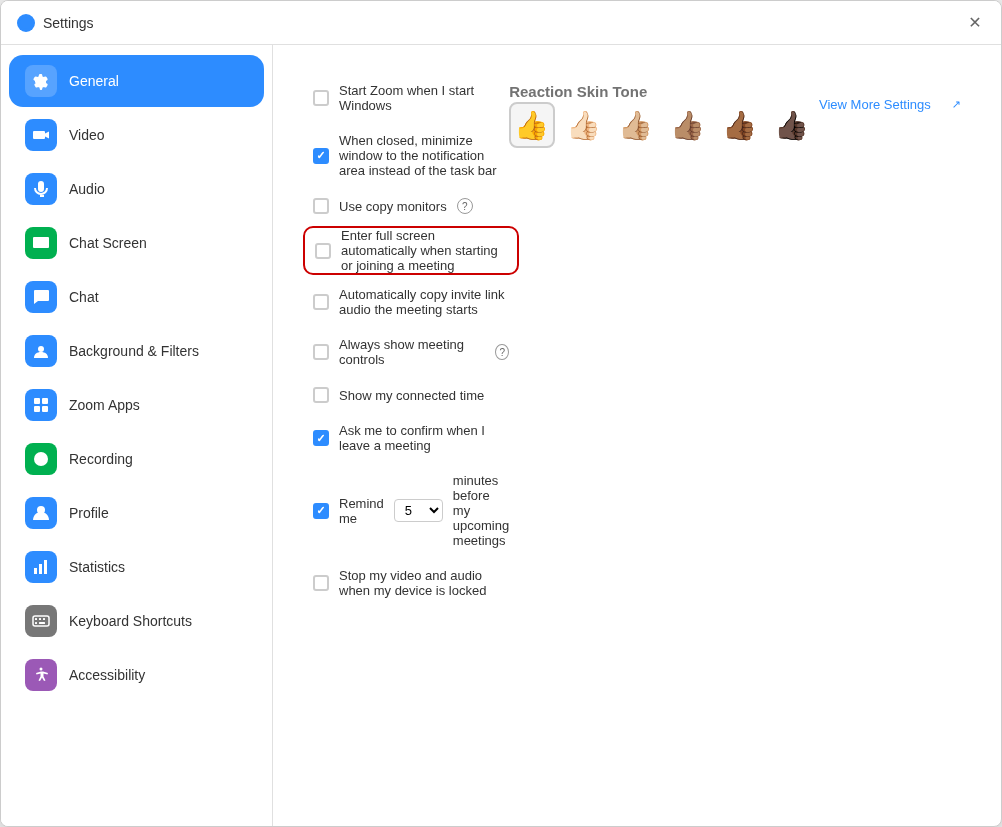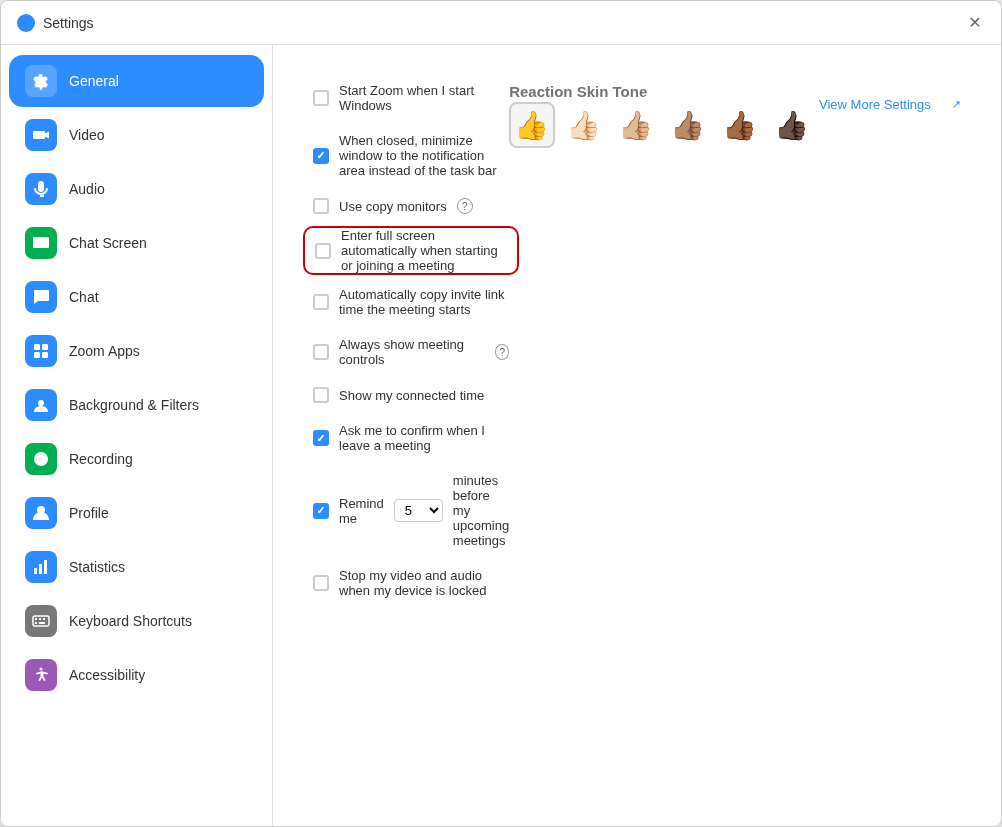--- a/index.html
+++ b/index.html
@@ -286,38 +286,38 @@
         </div>
         <div class="sidebar-item ">
           <div class="sidebar-icon icon-chat">
             <svg width="18" height="18" viewBox="0 0 18 18" fill="currentColor">
               <path d="M2 2h14a1 1 0 011 1v9a1 1 0 01-1 1H6l-4 3V3a1 1 0 011-1z"></path>
             </svg>
           </div>
           <span>Chat</span>
         </div>
         <div class="sidebar-item ">
+          <div class="sidebar-icon icon-bg">
+            <svg width="18" height="18" viewBox="0 0 18 18" fill="currentColor">
+              <circle cx="9" cy="7" r="3"></circle>
+              <path d="M2 16c0-4 3-6 7-6s7 2 7 6H2z"></path>
+            </svg>
+          </div>
+          <span>Background &amp; Filters</span>
+        </div>
+        <div class="sidebar-item ">
           <div class="sidebar-icon icon-apps">
             <svg width="18" height="18" viewBox="0 0 18 18" fill="currentColor">
               <rect x="2" y="2" width="6" height="6" rx="1"></rect>
               <rect x="10" y="2" width="6" height="6" rx="1"></rect>
               <rect x="2" y="10" width="6" height="6" rx="1"></rect>
               <rect x="10" y="10" width="6" height="6" rx="1"></rect>
             </svg>
           </div>
           <span>Zoom Apps</span>
-        </div>
-        <div class="sidebar-item ">
-          <div class="sidebar-icon icon-bg">
-            <svg width="18" height="18" viewBox="0 0 18 18" fill="currentColor">
-              <circle cx="9" cy="7" r="3"></circle>
-              <path d="M2 16c0-4 3-6 7-6s7 2 7 6H2z"></path>
-            </svg>
-          </div>
-          <span>Background &amp; Filters</span>
         </div>
         <div class="sidebar-item ">
           <div class="sidebar-icon icon-recording">
             <svg width="18" height="18" viewBox="0 0 18 18" fill="currentColor">
               <circle cx="9" cy="9" r="7"></circle>
               <circle cx="9" cy="9" r="3" fill="white"></circle>
             </svg>
           </div>
           <span>Recording</span>
         </div>
@@ -379,21 +379,21 @@
             <div class="checkbox "></div>
             <span>Use copy monitors</span>
             <span class="help-icon">?</span>
           </div>
           <div class="setting-row highlighted" style="border: 2px solid rgb(204, 0, 0); border-radius: 10px; padding: 0 10px; margin: 0px -10px;">
             <div class="checkbox "></div>
             <span>Enter full screen automatically when starting or joining a meeting</span>
           </div>
           <div class="setting-row ">
             <div class="checkbox "></div>
-            <span>Automatically copy invite link time the meeting starts</span>
+            <span>Automatically copy invite link audio the meeting starts</span>
           </div>
           <div class="setting-row ">
             <div class="checkbox "></div>
             <span>Always show meeting controls</span>
             <span class="help-icon">?</span>
           </div>
           <div class="setting-row ">
             <div class="checkbox "></div>
             <span>Show my connected time</span>
           </div>

